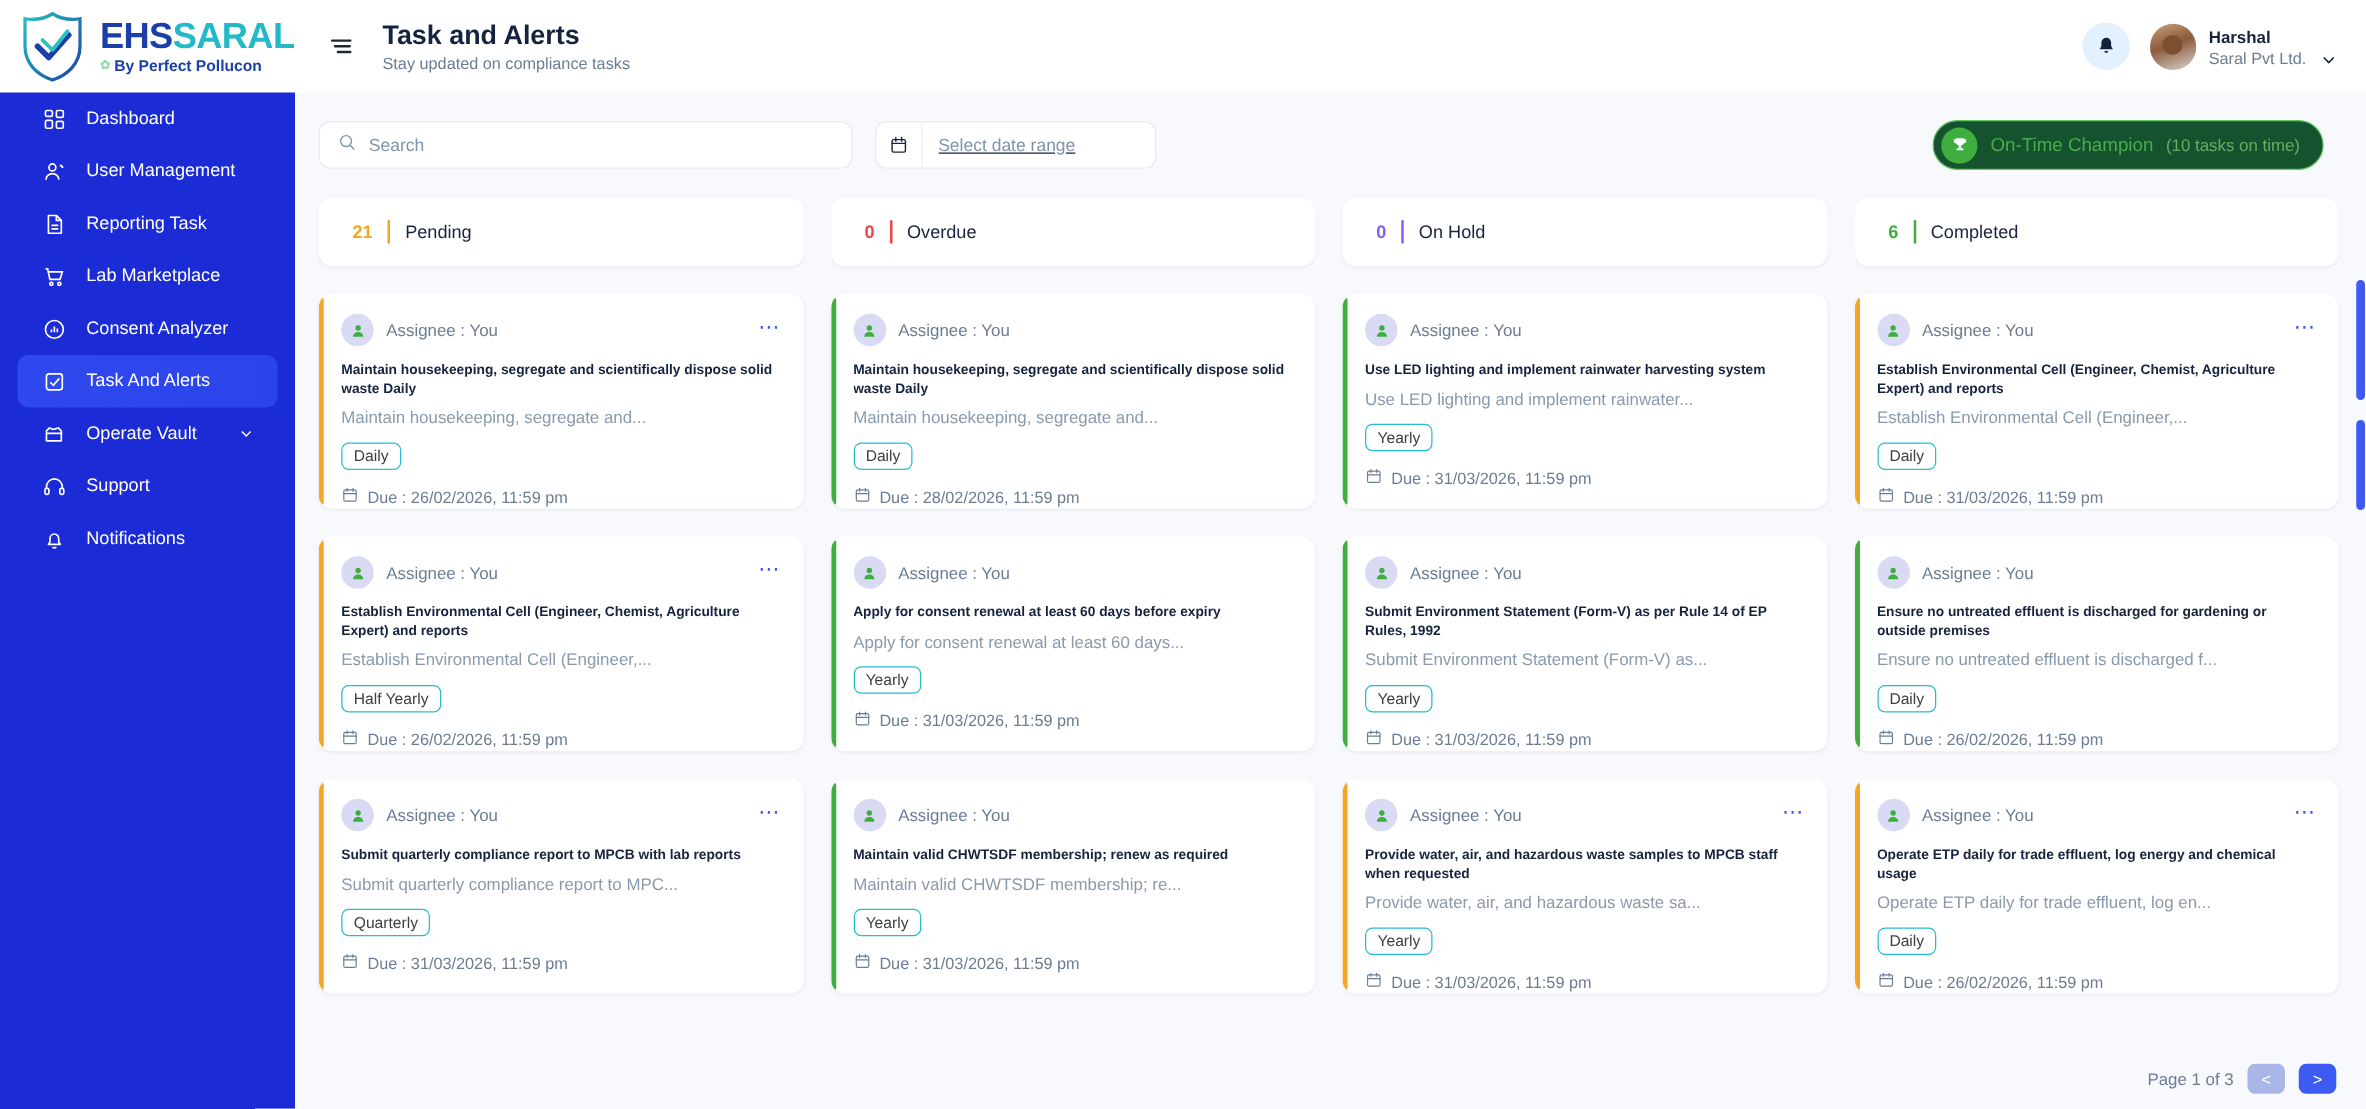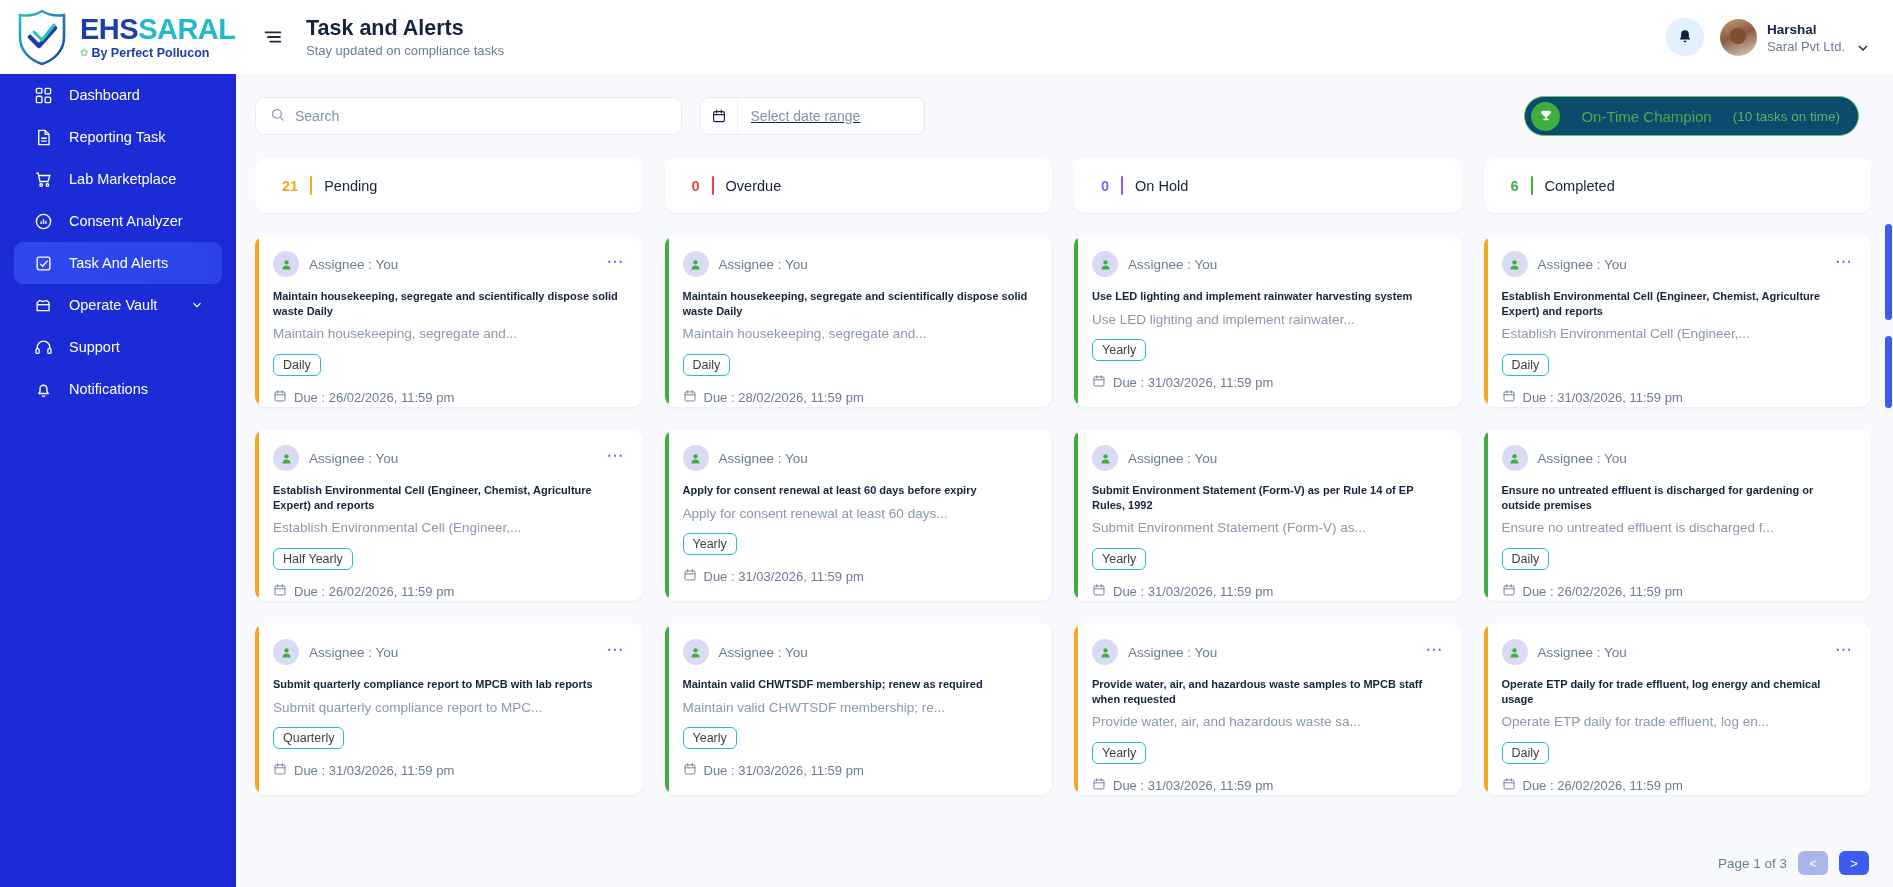--- a/index.html
+++ b/index.html
@@ -98,22 +98,22 @@
   .date-ico { width: 44px; display:flex; align-items:center; justify-content:center;
               border-right: 1px solid #edf1f6; height: 100%; }
   .date-ico svg { width: 16px; height: 16px; stroke:#16233e; fill:none; stroke-width:1.7; }
   .date-box input {
     border:none; outline:none; font-size:14px; font-family:inherit; color:#16233e;
     background:transparent; padding-left:13px; width:100%;text-decoration:underline;
   }
   .date-box input::placeholder { color: #8193ab; }
 
   .champion {
-    margin-left: auto; height: 40px; display: flex; align-items: center; gap: 21px;
-    background: #0c4a6e; border: 1.5px solid #63c663; border-radius: 22px;
+    margin-left: auto; height: 40px; display: flex; align-items: center; gap: 10px;
+    background: #14532d; border: 1.5px solid #63c663; border-radius: 22px;
     padding: 0 18px 0 6px; margin-right: 12px;
   }
   .trophy {
     width: 29px; height: 29px; border-radius: 50%; background: #3fae3f;
     display:flex; align-items:center; justify-content:center; flex:0 0 29px;
   }
   .trophy svg { width: 16px; height: 16px; fill: #fff; }
   .champion-label { font-size: 15px; color: #4cab4c; font-weight: 500; }
   .champion-sub { font-size: 13.5px; color: #63ad63; }
 
@@ -230,20 +230,30 @@
           <svg viewBox="0 0 24 24">
               <rect x="3" y="3" width="7" height="6" rx="1.5"></rect>
               <rect x="14" y="3" width="7" height="7" rx="1.5"></rect>
               <rect x="3" y="13" width="7" height="8" rx="1.5"></rect>
               <rect x="14" y="14" width="7" height="7" rx="1.5"></rect>
             </svg>
         </span>
         <span class="lbl">Dashboard</span>
       </div>
 
+      <div class="nav-item">
+        <span class="ico">
+          <svg viewBox="0 0 24 24">
+              <circle cx="10" cy="7.5" r="3.5"></circle>
+              <path d="M3.5 20c0-3.6 2.9-6.2 6.5-6.2s6.5 2.6 6.5 6.2"></path>
+              <path d="M17.5 5.5c1.6 0 2.8 1.2 2.8 2.7"></path>
+            </svg>
+        </span>
+        <span class="lbl">User Management</span>
+      </div>
 
       <div class="nav-item">
         <span class="ico">
           <svg viewBox="0 0 24 24">
               <path d="M6 3h8l5 5v13a0 0 0 0 1 0 0H6z" stroke-linejoin="round"></path>
               <path d="M14 3v5h5"></path>
               <path d="M9 13h7M9 16.5h7"></path>
             </svg>
         </span>
         <span class="lbl">Reporting Task</span>

